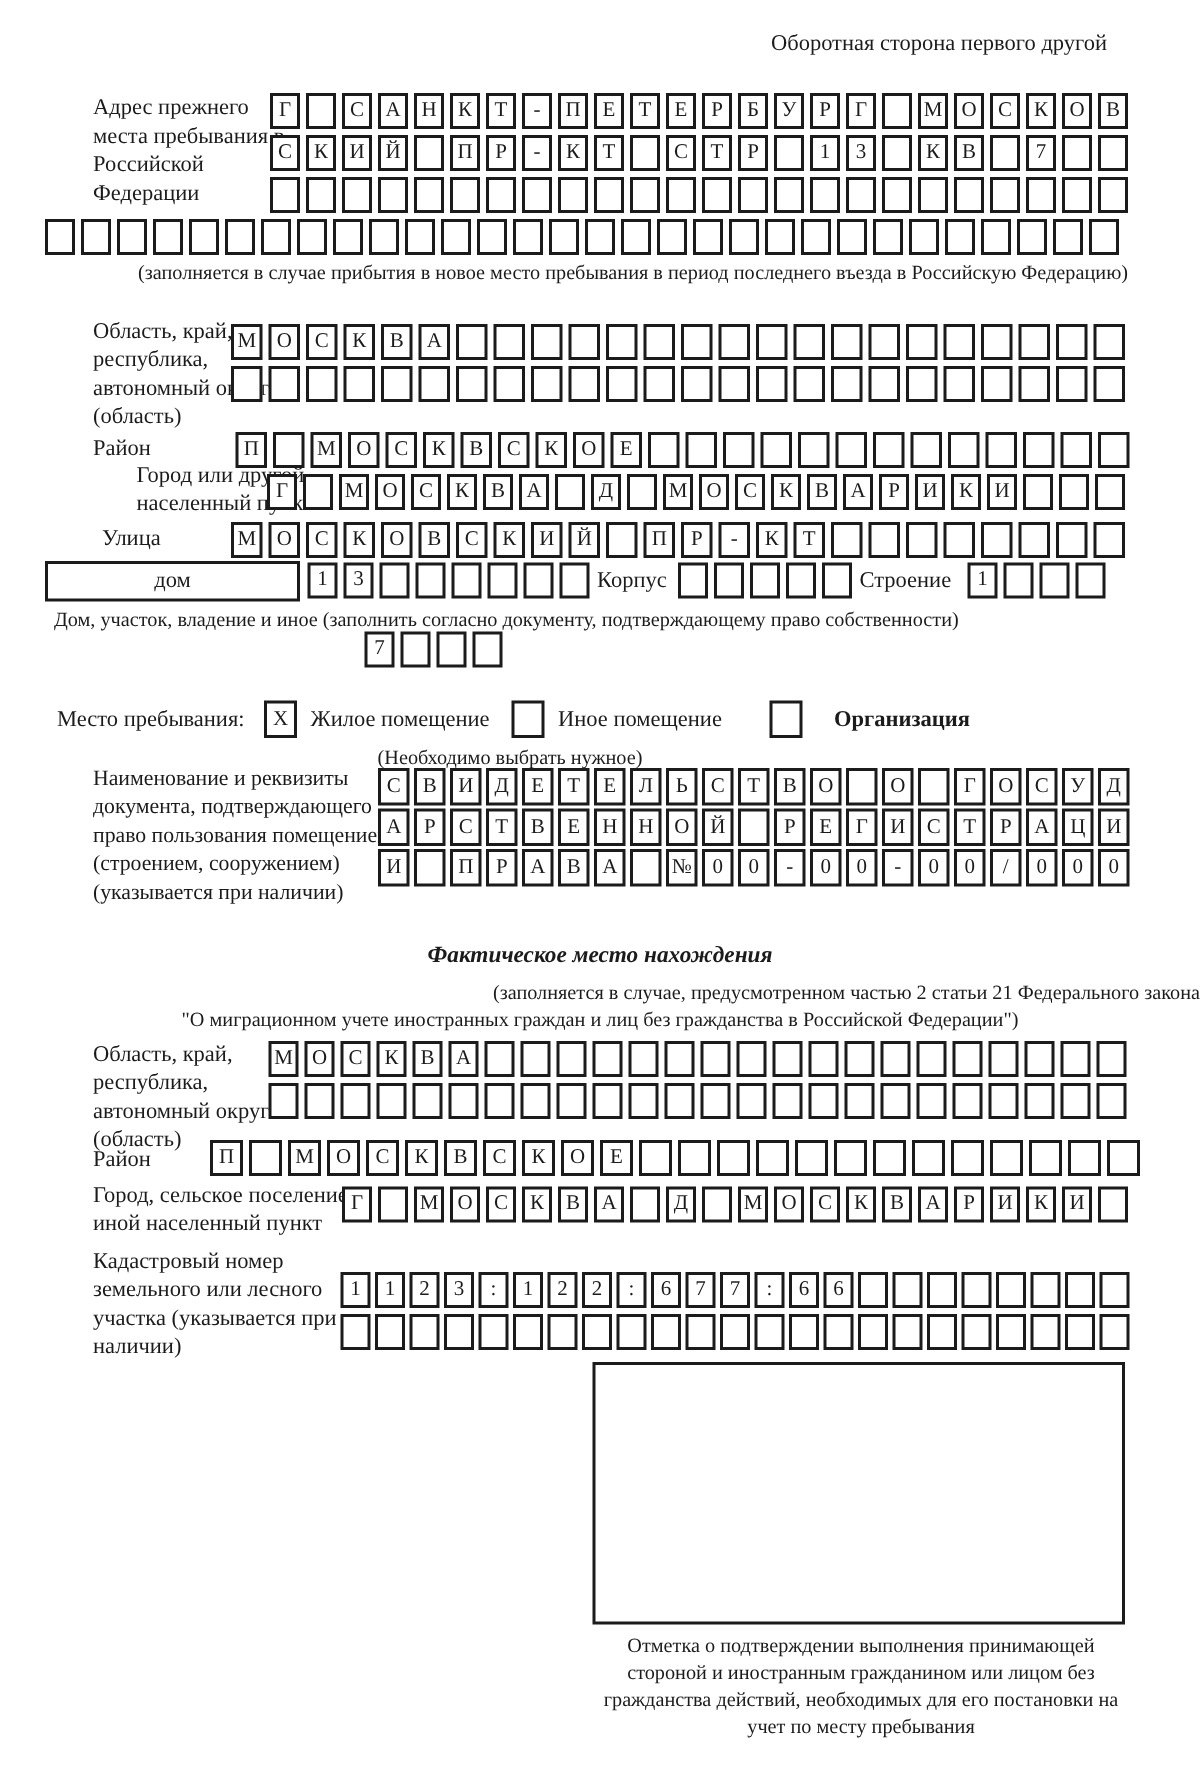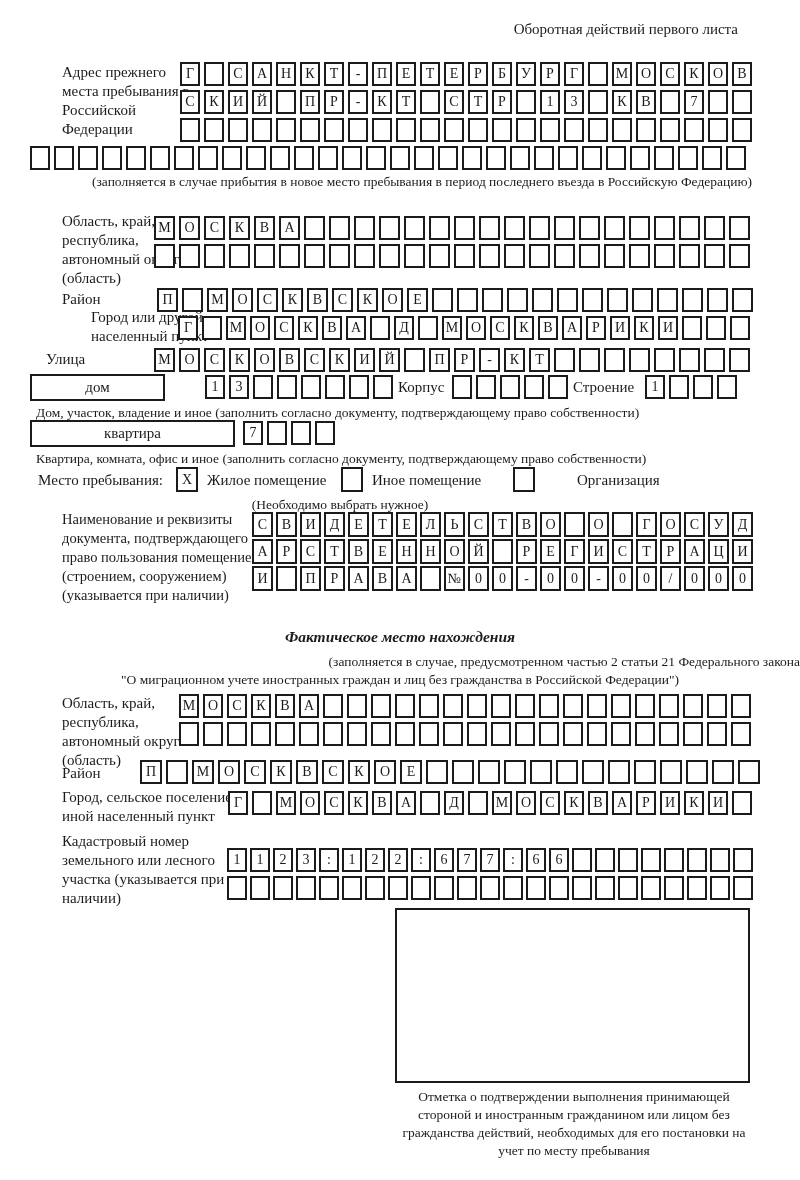--- a/index.html
+++ b/index.html
@@ -31,21 +31,21 @@
     position:absolute;width:22px;height:25px;border:2px solid #1b1b1b;box-sizing:border-box;
     display:flex;align-items:center;justify-content:center;font-size:14px;background:#fff;
   }
   .stampbox{position:absolute;border:2px solid #1b1b1b;box-sizing:border-box;background:#fff;}
 </style>
 </head>
 <body>
 
 <div class="page">
 
-  <div class="abs lbl" style="top:20px;right:62px;">Оборотная действий первого листа</div>
+  <div class="abs lbl" style="top:20px;right:62px;">Оборотная сторона первого другой</div>
 
   <div class="abs lbl" style="left:62px;top:63px;width:130px;">Адрес прежнего места пребывания в Российской Федерации</div>
   <div class="row" style="left:180px;top:62px;">
       <span class="cell">Г</span>
       <span class="cell"></span>
       <span class="cell">С</span>
       <span class="cell">А</span>
       <span class="cell">Н</span>
       <span class="cell">К</span>
       <span class="cell">Т</span>
@@ -257,21 +257,21 @@
       <span class="cell">А</span>
       <span class="cell">Р</span>
       <span class="cell">И</span>
       <span class="cell">К</span>
       <span class="cell">И</span>
       <span class="cell"></span>
       <span class="cell"></span>
       <span class="cell"></span>
     </div>
 
-  <div class="abs lbl" style="left:46px;top:350px;">Улица</div>
+  <div class="abs lbl" style="left:68px;top:350px;">Улица</div>
   <div class="row wide" style="left:154px;top:348px;">
       <span class="cell">М</span>
       <span class="cell">О</span>
       <span class="cell">С</span>
       <span class="cell">К</span>
       <span class="cell">О</span>
       <span class="cell">В</span>
       <span class="cell">С</span>
       <span class="cell">К</span>
       <span class="cell">И</span>
@@ -285,21 +285,21 @@
       <span class="cell"></span>
       <span class="cell"></span>
       <span class="cell"></span>
       <span class="cell"></span>
       <span class="cell"></span>
       <span class="cell"></span>
       <span class="cell"></span>
       <span class="cell"></span>
     </div>
 
-  <div class="labelbox" style="left:30px;top:374px;width:135px;">дом</div>
+  <div class="labelbox" style="left:30px;top:374px;width:170px;">дом</div>
   <div class="row" style="left:205px;top:375px;">
       <span class="cell">1</span>
       <span class="cell">3</span>
       <span class="cell"></span>
       <span class="cell"></span>
       <span class="cell"></span>
       <span class="cell"></span>
       <span class="cell"></span>
       <span class="cell"></span>
     </div>
@@ -313,36 +313,34 @@
     </div>
   <div class="abs lbl" style="left:573px;top:378px;text-align:center;">Строение</div>
   <div class="row" style="left:645px;top:375px;">
       <span class="cell">1</span>
       <span class="cell"></span>
       <span class="cell"></span>
       <span class="cell"></span>
     </div>
   <div class="abs note" style="left:36px;top:404px;width:740px;font-family:Liberation Serif, serif;">Дом, участок, владение и иное (заполнить согласно документу, подтверждающему право собственности)</div>
 
-  <div class="labelbox" style="left:30px;top:420px;width:205px;">квартира</div>
   <div class="row" style="left:243px;top:421px;">
       <span class="cell">7</span>
       <span class="cell"></span>
       <span class="cell"></span>
       <span class="cell"></span>
     </div>
-  <div class="abs note" style="left:36px;top:450px;width:740px;">Квартира, комната, офис и иное (заполнить согласно документу, подтверждающему право собственности)</div>
 
   <div class="abs lbl" style="left:38px;top:471px;text-align:right;">Место пребывания:</div>
   <div class="checkbox" style="left:176px;top:467px;">X</div>
   <div class="abs lbl" style="left:207px;top:471px;">Жилое помещение</div>
   <div class="checkbox" style="left:341px;top:467px;"></div>
   <div class="abs lbl" style="left:372px;top:471px;">Иное помещение</div>
   <div class="checkbox" style="left:513px;top:467px;"></div>
-  <div class="abs lbl" style="left:577px;top:471px;">Организация</div>
+  <div class="abs lbl" style="left:556px;top:471px;font-weight:bold;">Организация</div>
   <div class="abs note" style="left:230px;top:496px;width:220px;text-align:center;">(Необходимо выбрать нужное)</div>
 
   <div class="abs lbl" style="left:62px;top:510px;width:205px;font-size:14.5px;">Наименование и реквизиты документа, подтверждающего право пользования помещением (строением, сооружением) (указывается при наличии)</div>
   <div class="row doc" style="left:252px;top:512px;">
       <span class="cell">С</span>
       <span class="cell">В</span>
       <span class="cell">И</span>
       <span class="cell">Д</span>
       <span class="cell">Е</span>
       <span class="cell">Т</span>

